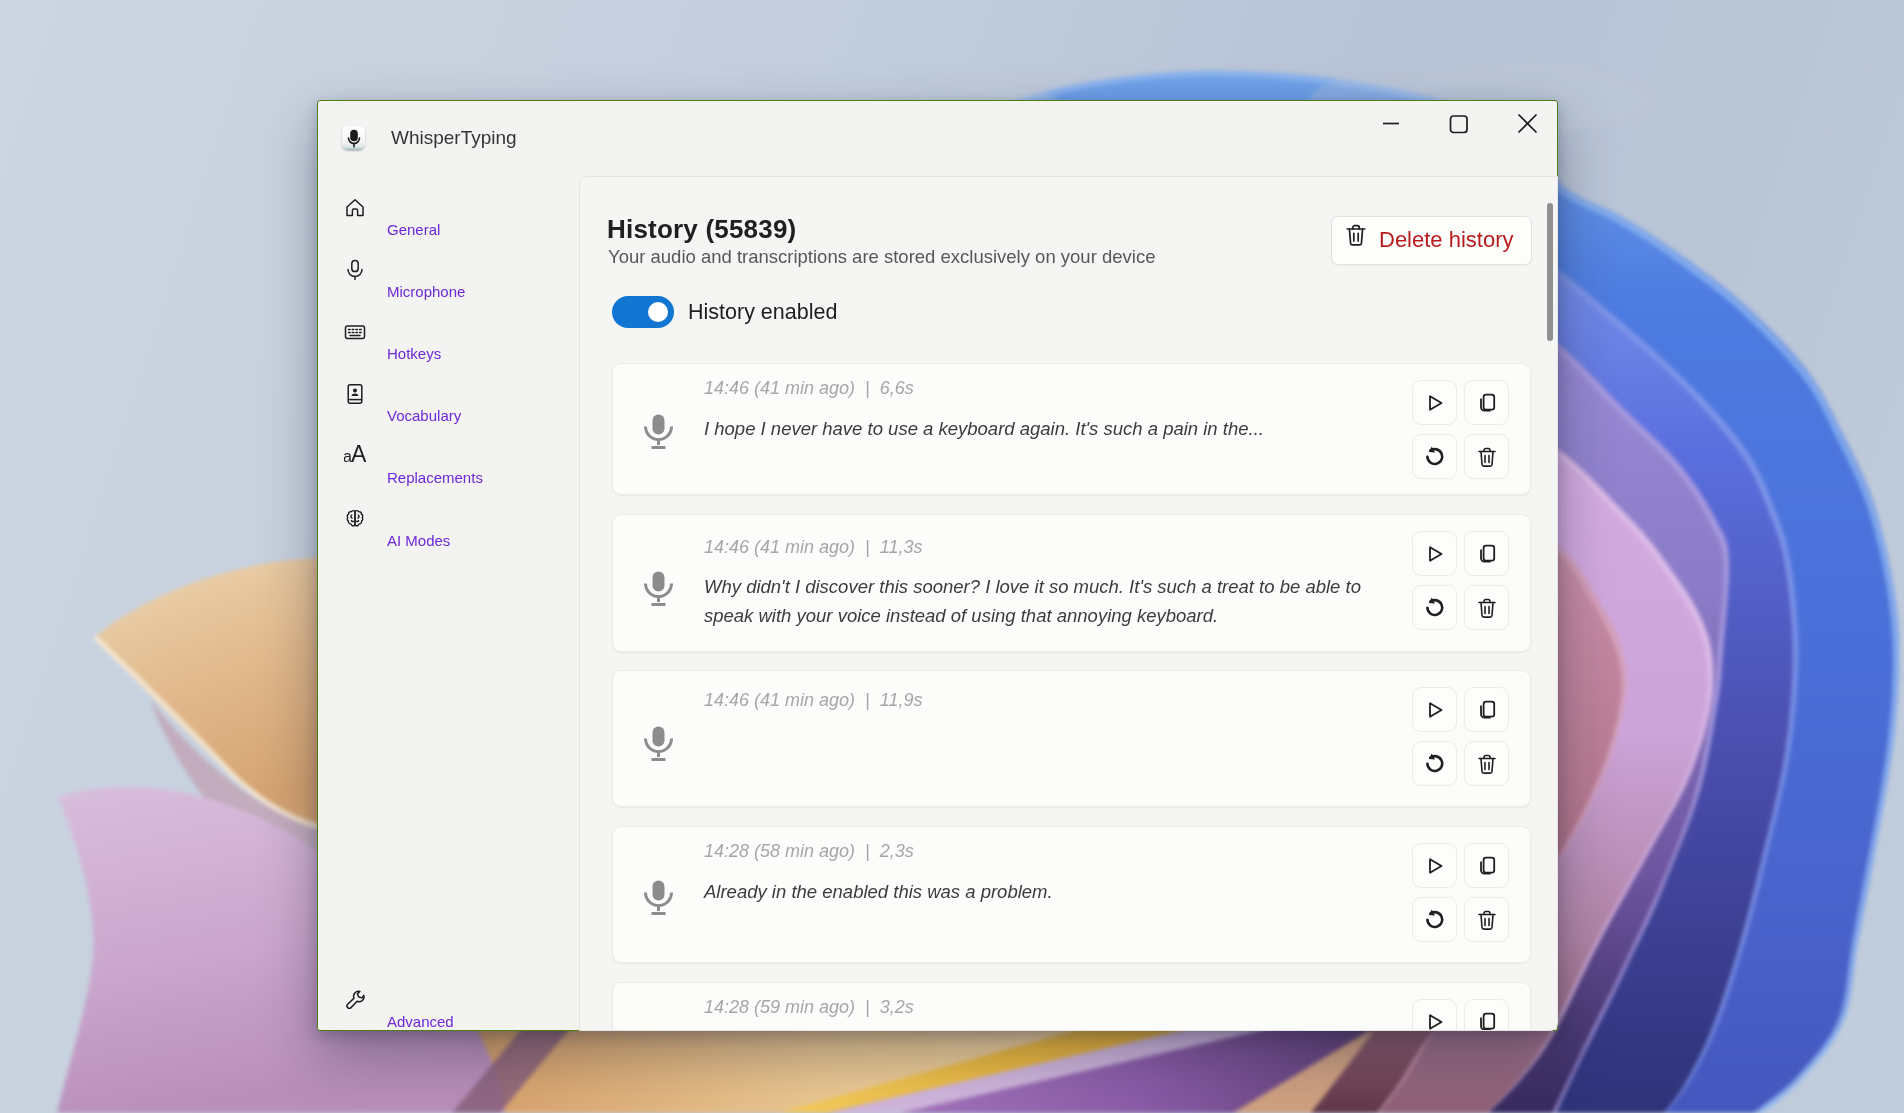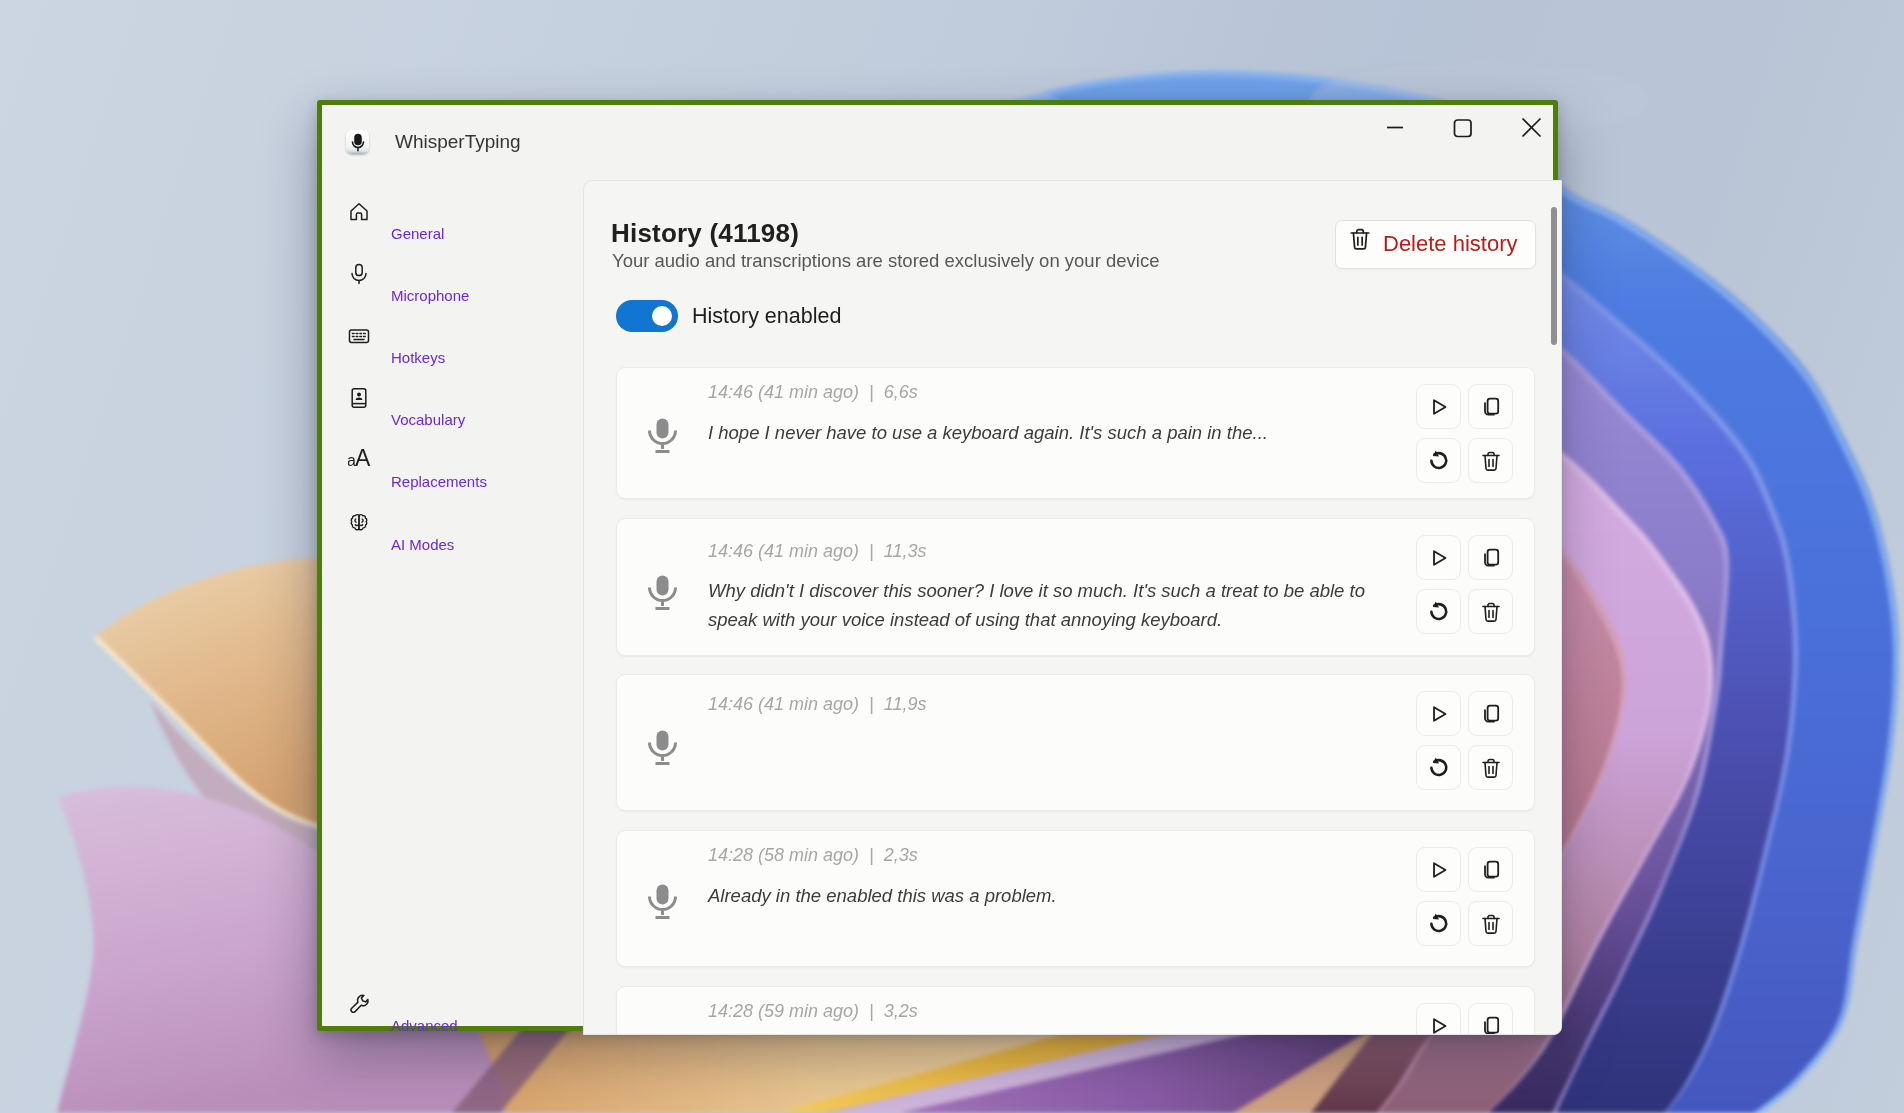--- a/index.html
+++ b/index.html
@@ -1,20 +1,20 @@
 <!DOCTYPE html>
 <html><head><meta charset="utf-8">
 <style>
 html,body{margin:0;padding:0;width:1904px;height:1113px;overflow:hidden;
 font-family:"Liberation Sans",sans-serif;}
 #desk{position:absolute;inset:0;width:1904px;height:1113px;
 background:linear-gradient(108deg,#ccd6e2 0%,#c3cedd 38%,#b7c3d6 62%,#bac5d6 80%,#c3cedd 100%);}
 #wall{position:absolute;left:0;top:0;filter:blur(2px)}
 #win{position:absolute;left:317px;top:100px;width:1241px;height:931px;
-background:#f3f3f1;border-radius:3px;border:5px solid #4d7c0f;box-sizing:border-box;
+background:#f3f3f1;border-radius:3px;border:1px solid #4d7c0f;box-sizing:border-box;
 box-shadow:0 24px 55px rgba(20,25,45,.35),0 5px 14px rgba(20,25,45,.22);}
 
 #appicon{position:absolute;left:24px;top:25px;width:23px;height:24px;border-radius:6px;
 background:linear-gradient(180deg,#ffffff 0%,#f2f4f4 68%,#dde4e5 88%,#9fb4b6 100%);
 box-shadow:0 1px 2px rgba(0,0,0,.25);}
 #title{position:absolute;left:73px;top:26px;font-size:19px;color:#353535;}
 .ctl{position:absolute;top:12px;}
 
 .nav{position:absolute;left:9px;width:247px;height:56px;}
 .nav .ic{position:absolute;left:17px;top:50%;transform:translateY(-50%);width:22px;height:22px;}
@@ -198,21 +198,21 @@
       </svg>
       <span class="tx">AI Modes</span>
     </div>
 <div class="nav" style="top:871px">
       <svg class="ic" viewBox="0 0 22 22" fill="none" stroke="#1e1e1e" stroke-width="1.5" stroke-linejoin="round">
         <path d="M19.8 6.4 a4.9 4.9 0 0 1-6.6 5.9 L7 18.6 a2.3 2.3 0 0 1-3.3-3.3 l6.3-6.2 A4.9 4.9 0 0 1 15.9 2.5 l-2.5 2.4 1.2 2.9 3 1.1 Z"></path>
       </svg>
       <span class="tx">Advanced</span>
     </div>
 <div id="panel">
-<h1>History (41198)</h1>
+<h1>History (55839)</h1>
 <div class="sub">Your audio and transcriptions are stored exclusively on your device</div>
 <div id="delbtn">
         <svg style="position:absolute;left:12px;top:6px" width="24" height="24" viewBox="0 0 22 22" fill="none" stroke="#1f1f1f" stroke-width="1.6" stroke-linecap="round">
           <path d="M3 5.5 h16"></path>
           <path d="M8 5.5 V4.2 a1.7 1.7 0 0 1 1.7-1.7 h2.6 A1.7 1.7 0 0 1 14 4.2 v1.3"></path>
           <path d="M5 5.5 l1 13 a1.8 1.8 0 0 0 1.8 1.6 h6.4 a1.8 1.8 0 0 0 1.8-1.6 l1-13"></path>
           <path d="M9 9.5 v7M13 9.5 v7"></path>
         </svg>
         <span>Delete history</span>
       </div>

